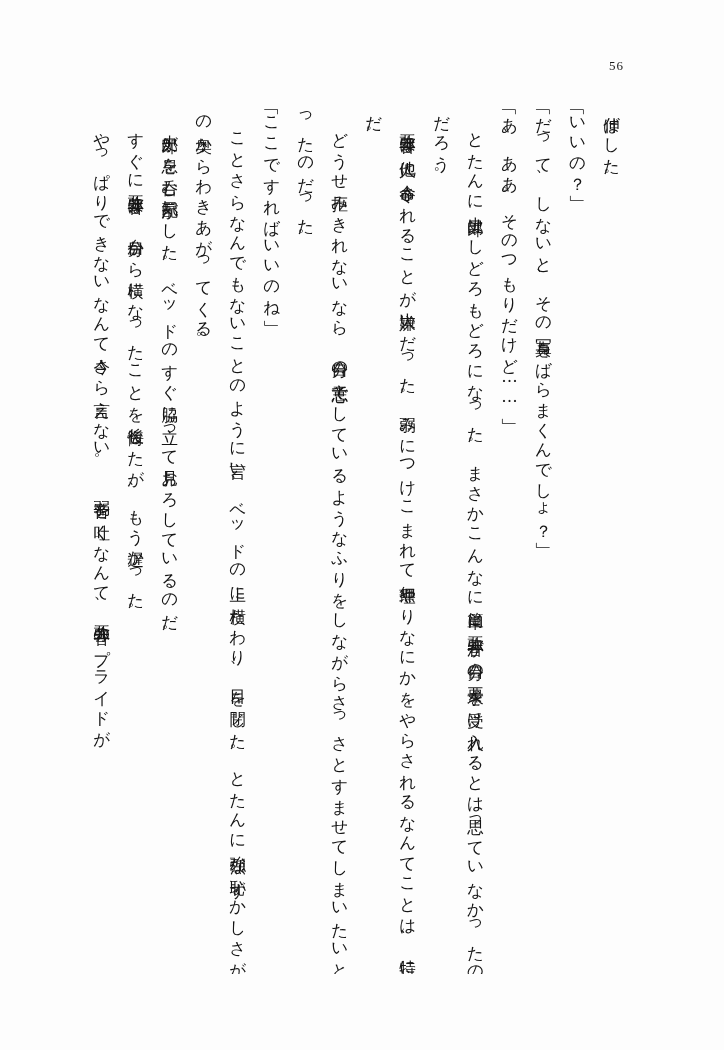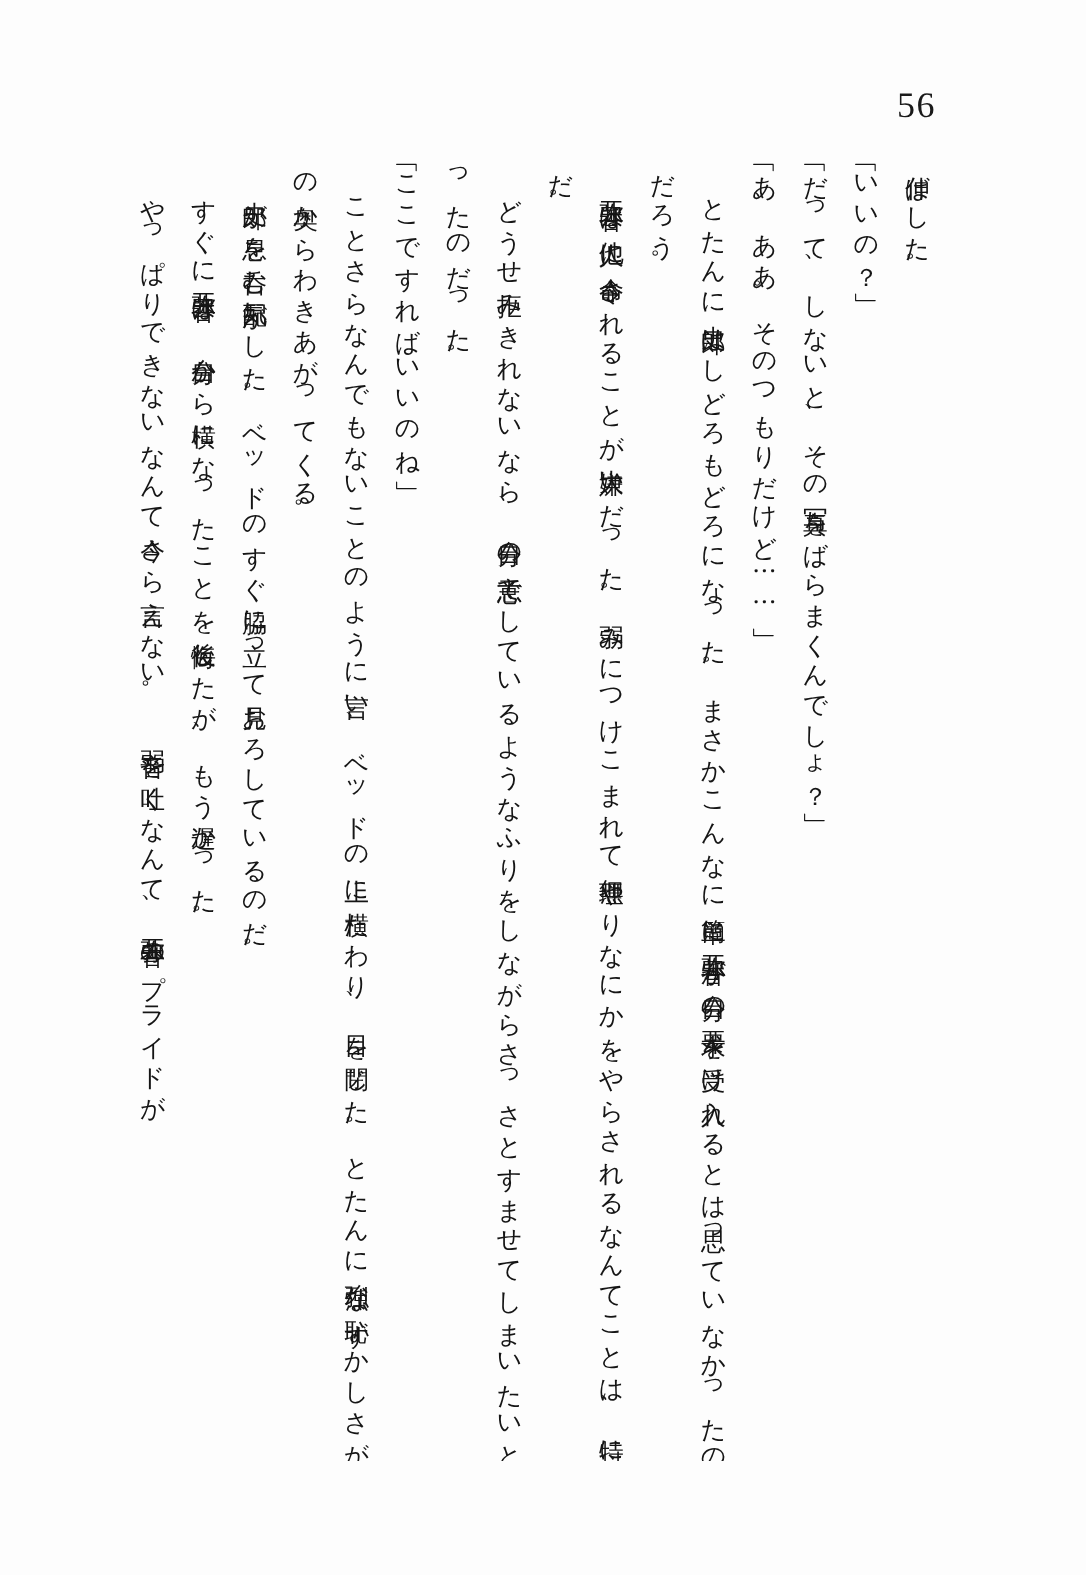--- a/index.html
+++ b/index.html
@@ -18,21 +18,21 @@
     position: relative;
     width: 724px;
     height: 1050px;
     background: #fdfdfd;
     box-sizing: border-box;
   }
   .page-number {
     position: absolute;
     top: 58px;
     right: 100px;
-    font-size: 24px;
+    font-size: 13px;
     font-family: "Liberation Serif", serif;
     letter-spacing: 1px;
     color: #1a1a1a;
   }
   .text-body {
     position: absolute;
     top: 104px;
     right: 96px;
     left: 80px;
     height: 870px;

